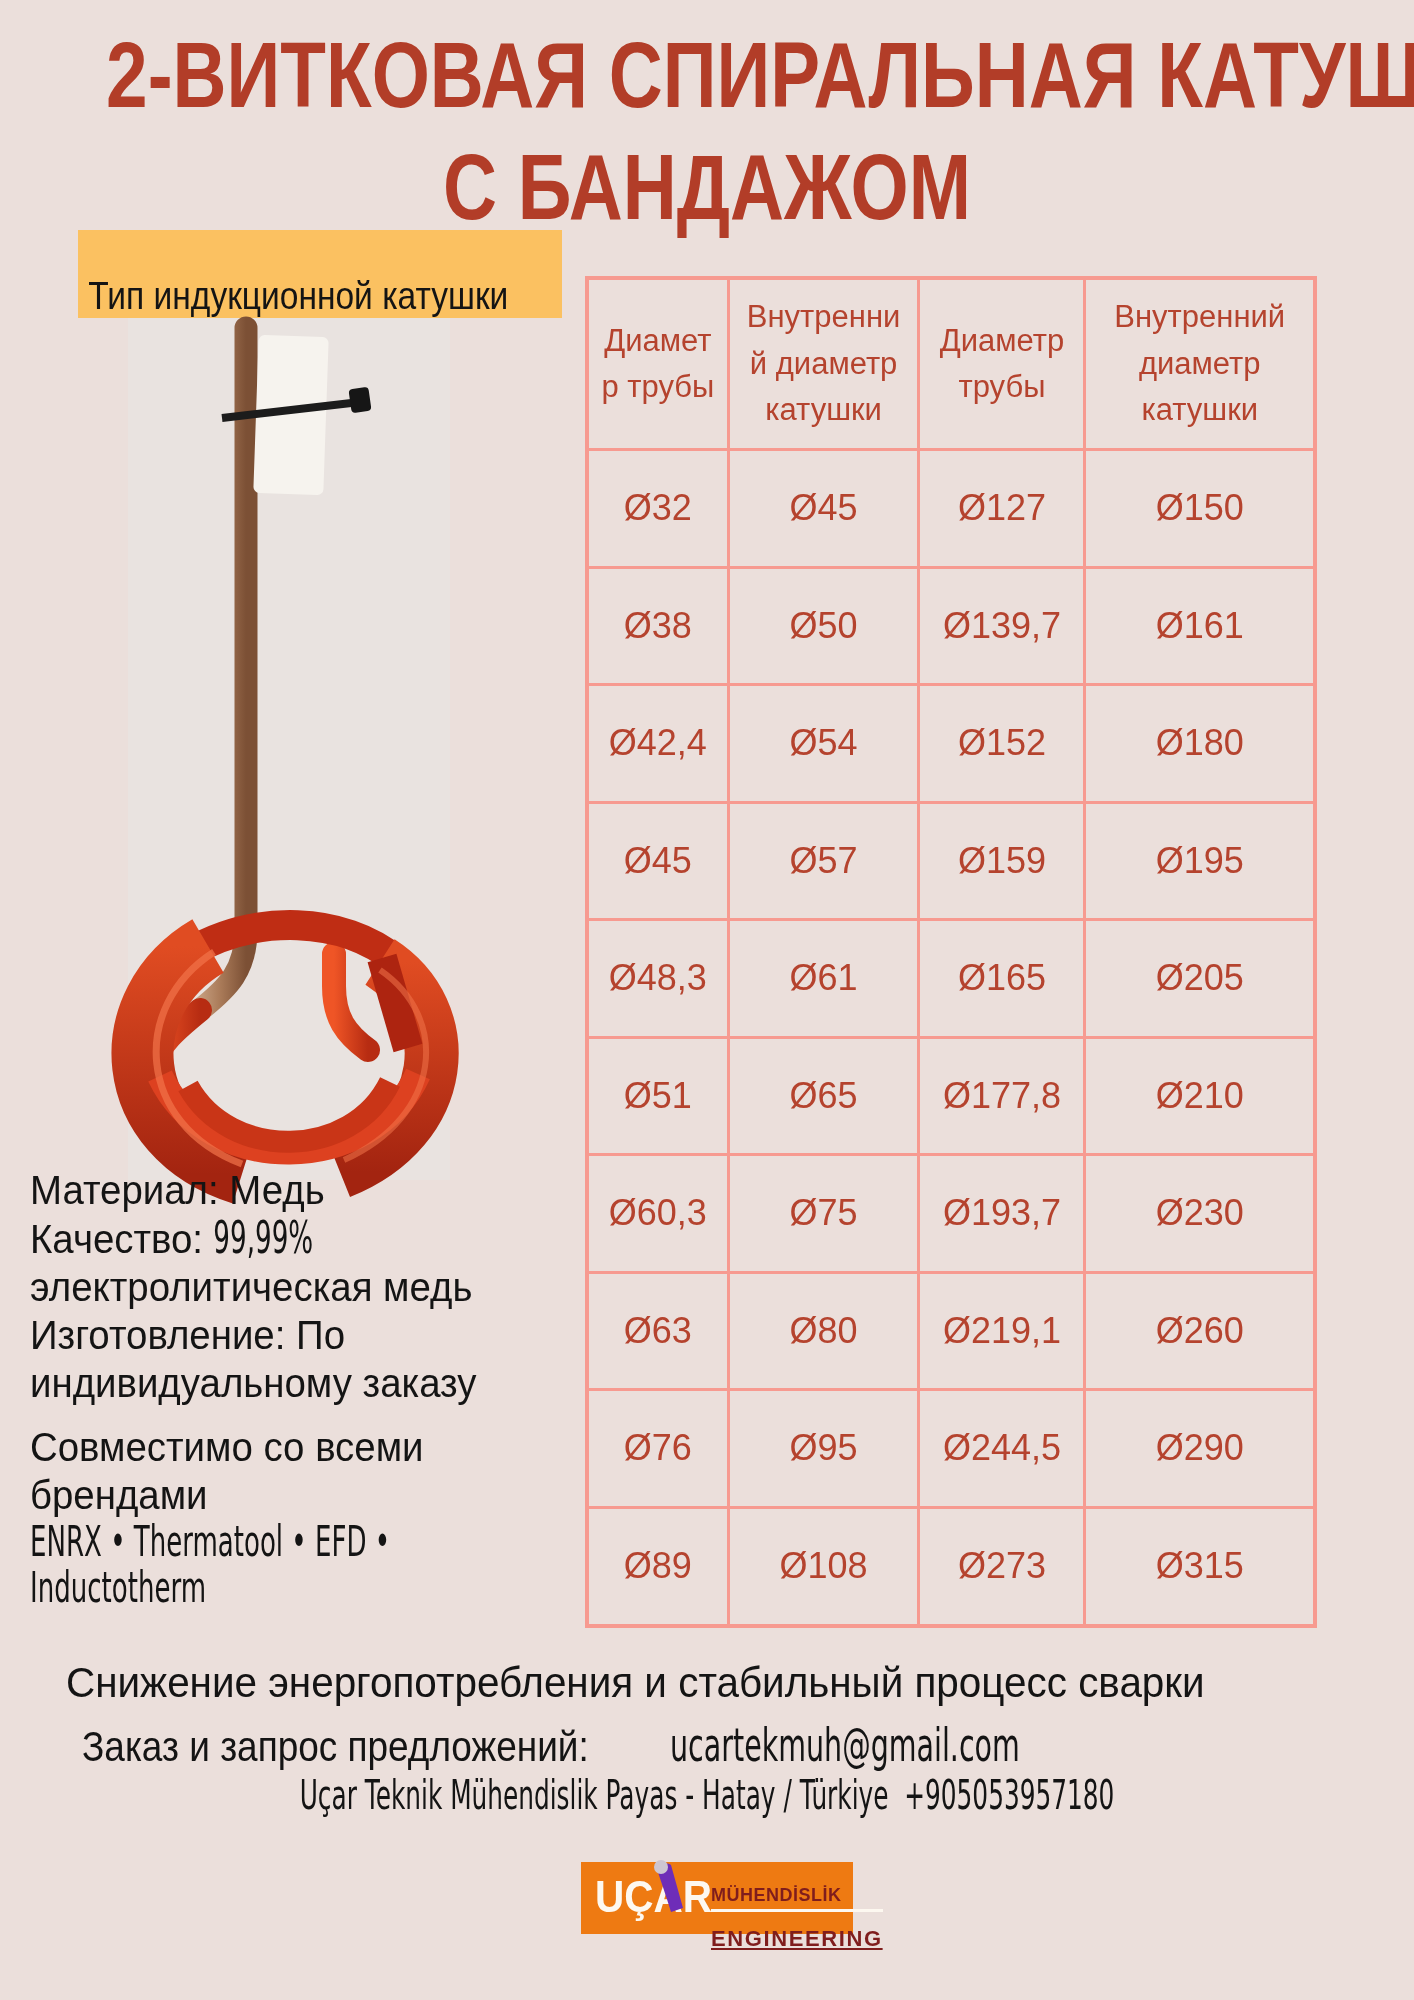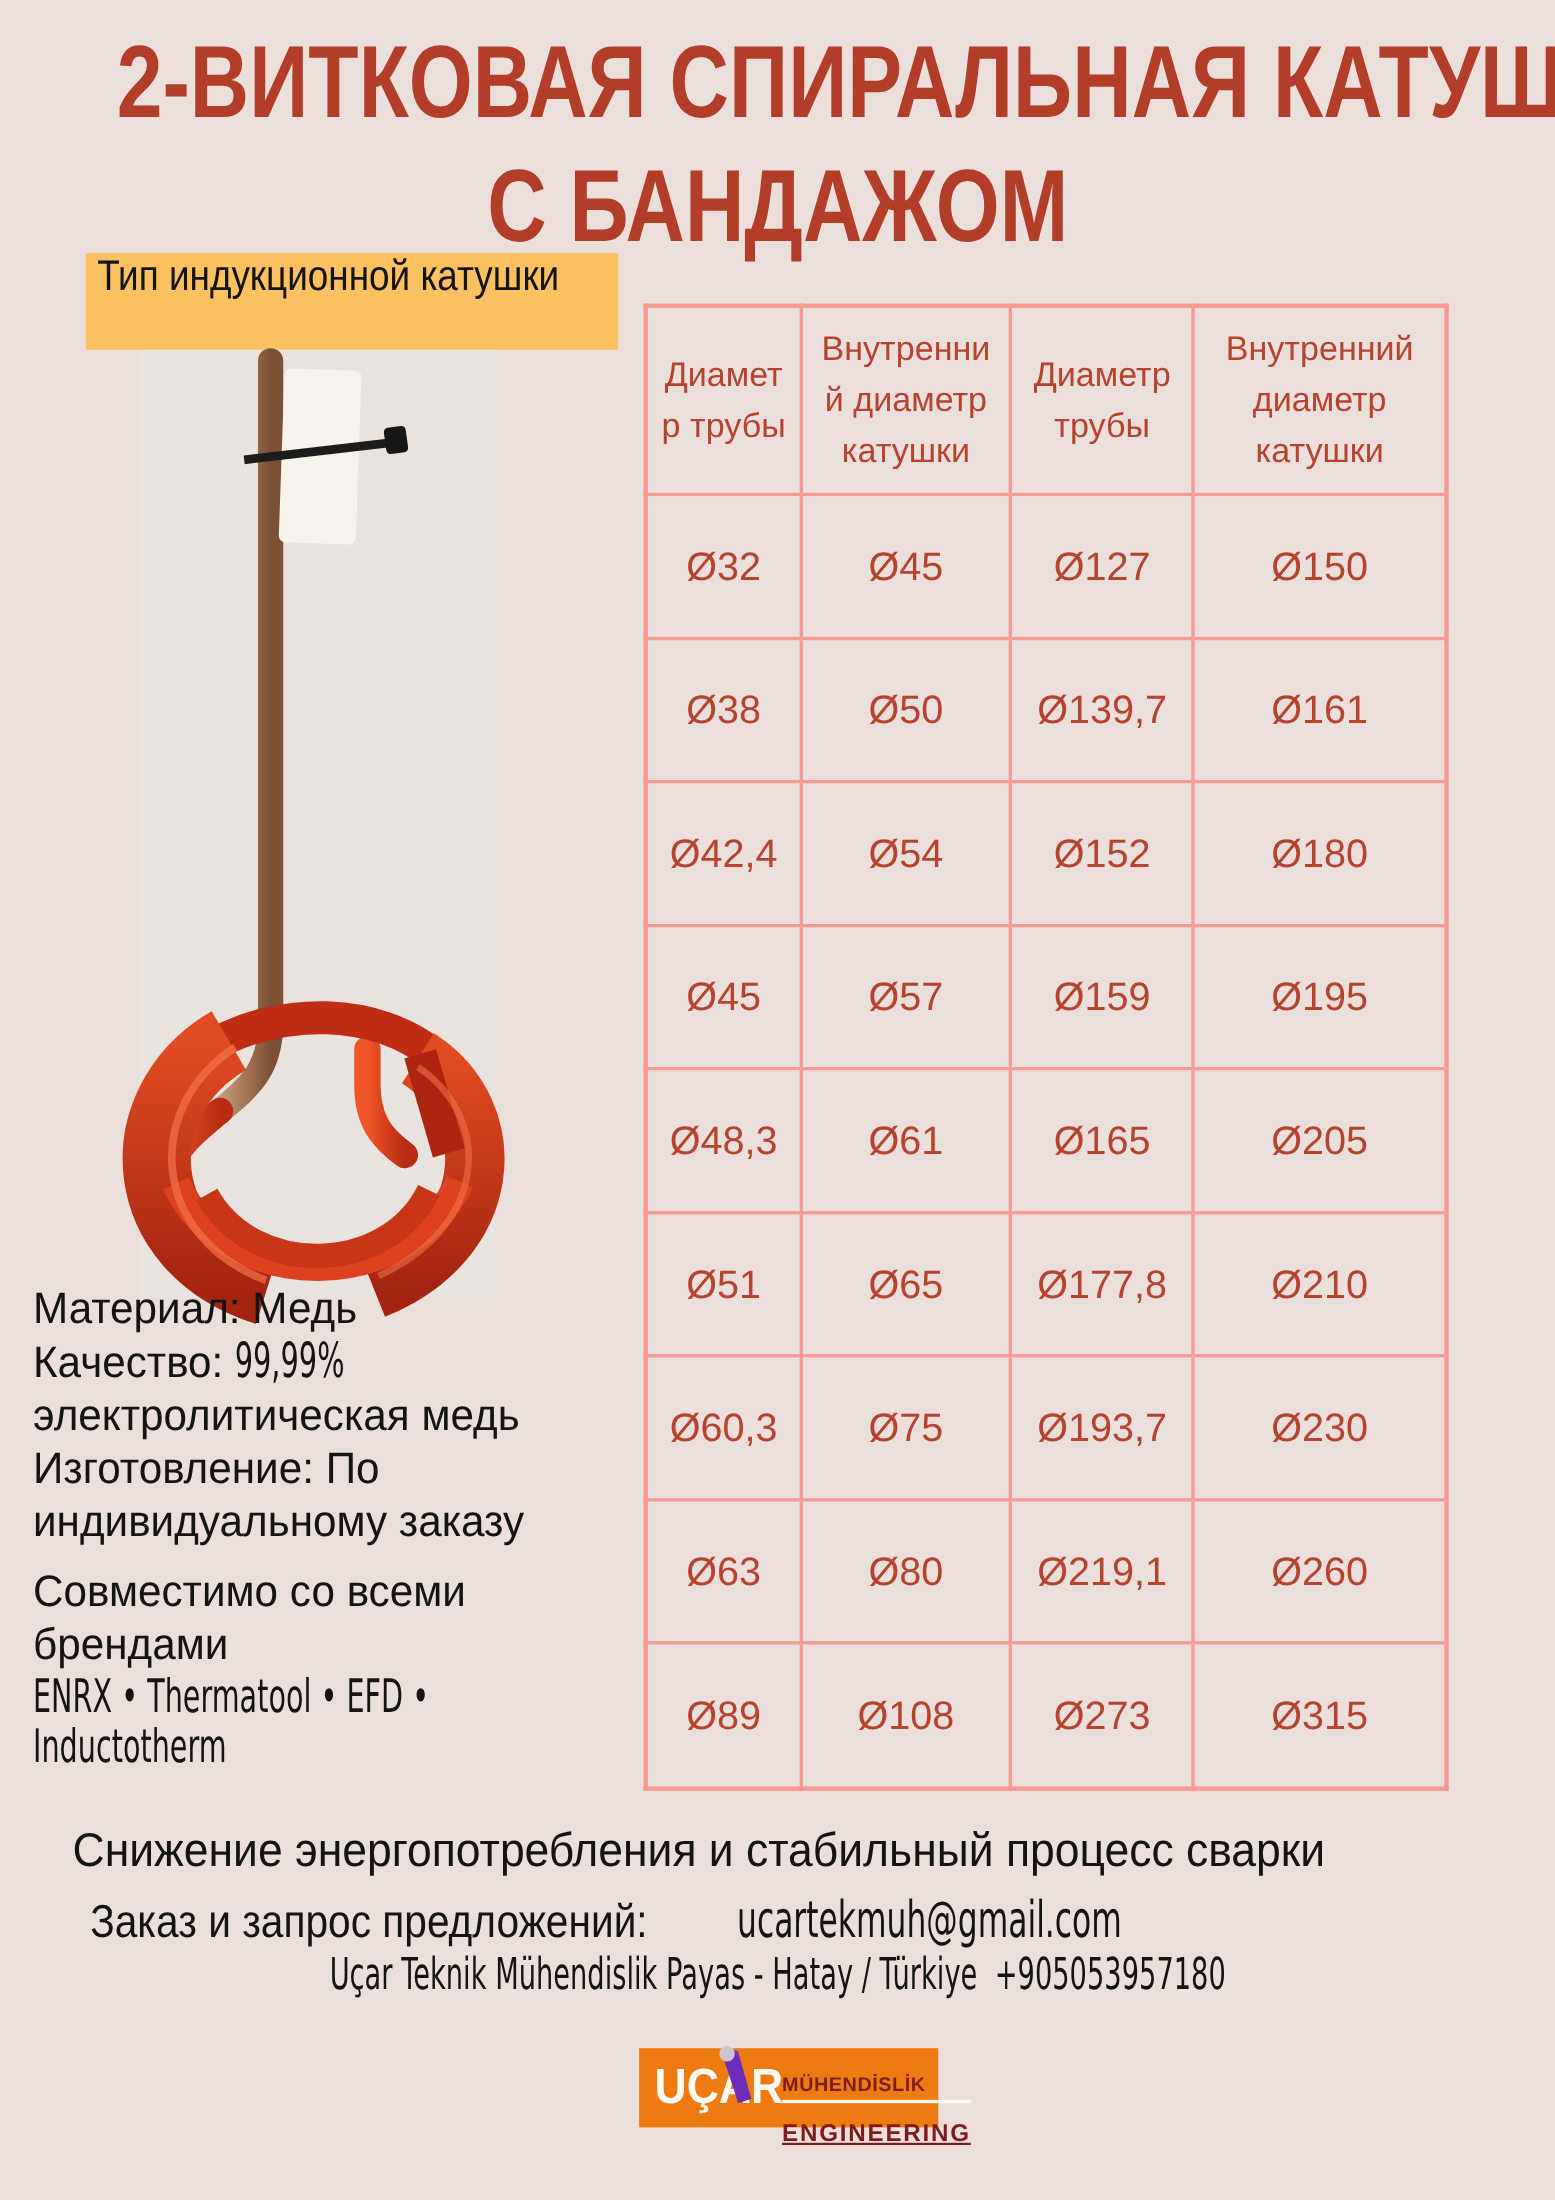--- a/index.html
+++ b/index.html
@@ -12,21 +12,21 @@
   .title{
     position:absolute;left:0;width:100%;margin:0;text-align:center;
     font-weight:bold;color:var(--title,#B23D28);font-size:88px;line-height:90px;
     white-space:nowrap;transform:scale(0.85,1.06);
   }
   .title.l1{top:30px;}
   .title.l2{top:142px;}
   
   .type-label{
     position:absolute;left:78px;top:230px;width:484px;height:88px;
-    background:var(--hl,#FBC161);display:flex;align-items:flex-start;
+    background:var(--hl,#FBC161);display:flex;align-items:flex-end;
   }
   .type-label span{
     font-size:39px;color:var(--ink,#141414);white-space:nowrap;
     transform:scaleX(0.86);transform-origin:0 50%;padding-left:12px;
   }
   
   .photo{position:absolute;left:128px;top:318px;width:322px;height:862px;}
   .photo svg{overflow:visible;}
   
   table.spec{
@@ -194,20 +194,26 @@
           <td>Ø193,7</td>
           <td>Ø230</td>
         </tr>
         <tr>
           <td>Ø63</td>
           <td>Ø80</td>
           <td>Ø219,1</td>
           <td>Ø260</td>
         </tr>
         <tr>
+          <td>Ø76</td>
+          <td>Ø95</td>
+          <td>Ø244,5</td>
+          <td>Ø290</td>
+        </tr>
+        <tr>
           <td>Ø89</td>
           <td>Ø108</td>
           <td>Ø273</td>
           <td>Ø315</td>
         </tr>
       </tbody>
   </table>
 
   <div class="materials">
     <div class="ln">Материал: Медь</div>

